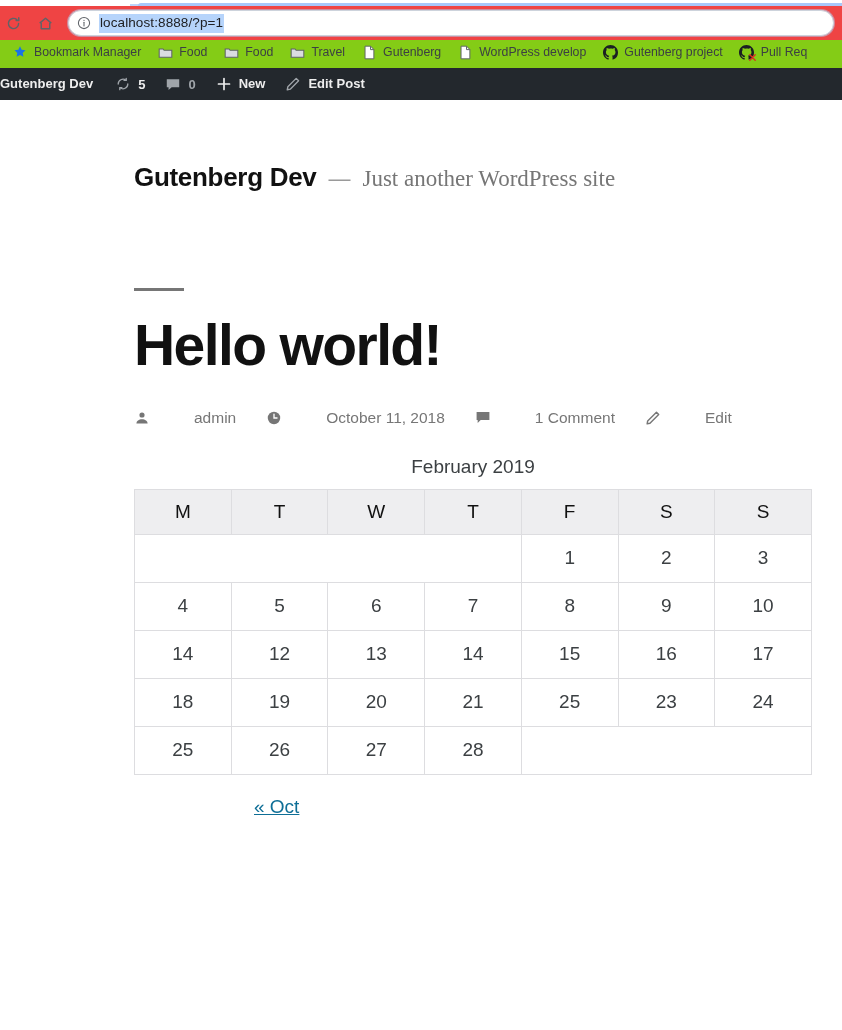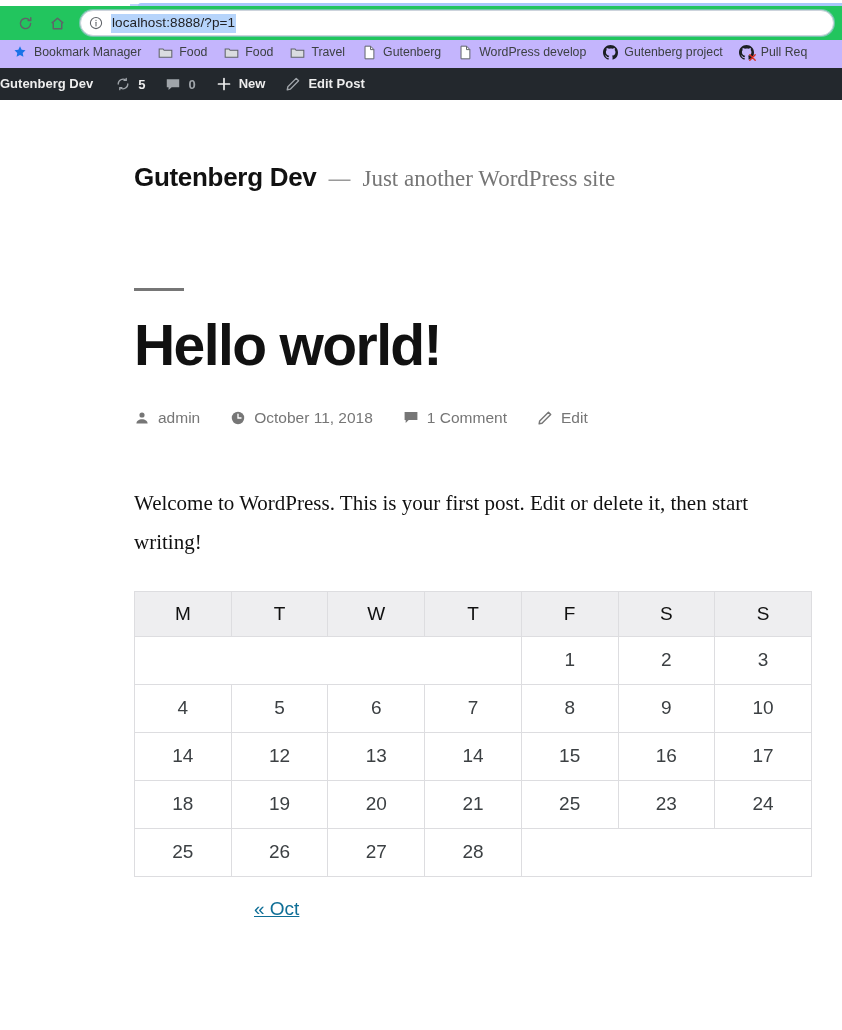--- a/index.html
+++ b/index.html
@@ -26,21 +26,21 @@
     background: #a8c7fa;
     border-top-left-radius: 3px;
   }
   .tabstrip-sliver .tab-edge-left {
     position: absolute; left: 130px; top: 4px;
     width: 10px; height: 2px; background: #bed4fb;
   }
 
   .toolbar {
     height: 34px; display: flex; align-items: center;
-    padding: 0 8px 0 12px; background:#22c55e;
+    padding: 0 8px 0 0; background:#ef4444;
   }
   .tb-icon-btn {
     width: 26px; height: 26px; display:flex;
     align-items:center; justify-content:center;
     margin-right: 6px; border-radius: 50%;
     flex: 0 0 auto;
   }
   .tb-icon-btn svg { display:block; }
 
   .omnibox {
@@ -57,21 +57,21 @@
   .omnibox .url-text {
     font-size: 13.5px; color: #202124; line-height: 16px;
     background: #b6d4fb;
     padding: 1px 1px 2px 1px;
     white-space: nowrap;
     letter-spacing: 0.1px;
   }
 
   .bookmarks-bar {
     height: 28px; display:flex; align-items:center;
-    padding: 0 0 4px 12px; background: #c4b5fd;
+    padding: 0 0 4px 12px; background: #84cc16;
     overflow:hidden; white-space: nowrap;
   }
   .bm {
     display:flex; align-items:center; flex: 0 0 auto;
     margin-right: 16px; height: 22px;
   }
   .bm .bm-ico { width: 16px; height:16px; margin-right:6px; display:flex; align-items:center; justify-content:center; flex:0 0 auto; }
   .bm .bm-label { font-size: 12.3px; color:#3c4043; line-height:16px; }
 
   
@@ -117,21 +117,21 @@
     font-family: "Liberation Sans", sans-serif;
     font-size: 57px; font-weight: bold; color: #111111;
     letter-spacing: -1.6px; line-height: 1.05;
     margin: 25px 0 0 0;
   }
 
   .entry-meta {
     display: flex; align-items: center;
     margin: 33px 0 0 0;
   }
-  .meta-item { display:flex; align-items:center; margin-right: 30px; }
+  .meta-item { display:flex; align-items:center; margin-right: 30px; gap: 36px; }
   .meta-item .m-ico { margin-right: 8px; display:flex; align-items:center; flex:0 0 auto; }
   .meta-item .m-txt {
     font-family: "Liberation Sans", sans-serif;
     font-size: 15.5px; color: #767676;
   }
 
   .entry-content {
     margin: 57px 0 0 0; max-width: 672px;
   }
   .entry-content p {
@@ -384,26 +384,24 @@
         <span class="m-ico">
           <svg width="16" height="16" viewBox="0 0 18 18" fill="none" stroke="#767676" stroke-width="1.6">
             <path d="M12.9 2.6 15.4 5.1 5.6 14.9l-3.2.6.6-3.2z" stroke-linejoin="round"></path>
           </svg>
         </span>
         <span class="m-txt">Edit</span>
       </span>
 
     </div>
 
-    <div class="entry-content">
-      <p>Welcome to WordPress. This is your first post. Edit or delete it, then start writing!</p>
-    </div>
 
     <div class="calendar-wrap">
       <table class="wp-calendar">
+        <caption>February 2019</caption>
         <thead>
           <tr>
             <th style="background: rgb(238, 238, 240); border-color: rgb(221, 221, 224);">M</th>
             <th style="background: rgb(238, 238, 240); border-color: rgb(221, 221, 224);">T</th>
             <th style="background: rgb(238, 238, 240); border-color: rgb(221, 221, 224);">W</th>
             <th style="background: rgb(238, 238, 240); border-color: rgb(221, 221, 224);">T</th>
             <th style="background: rgb(238, 238, 240); border-color: rgb(221, 221, 224);">F</th>
             <th style="background: rgb(238, 238, 240); border-color: rgb(221, 221, 224);">S</th>
             <th style="background: rgb(238, 238, 240); border-color: rgb(221, 221, 224);">S</th>
           </tr>

